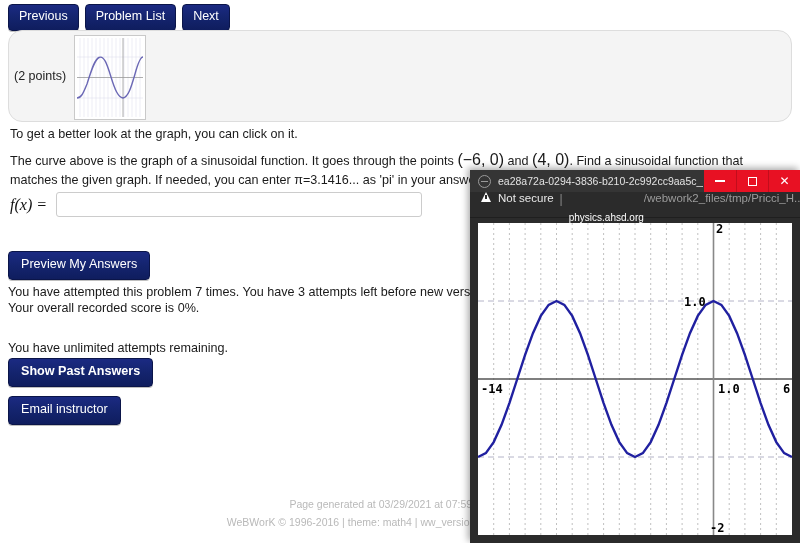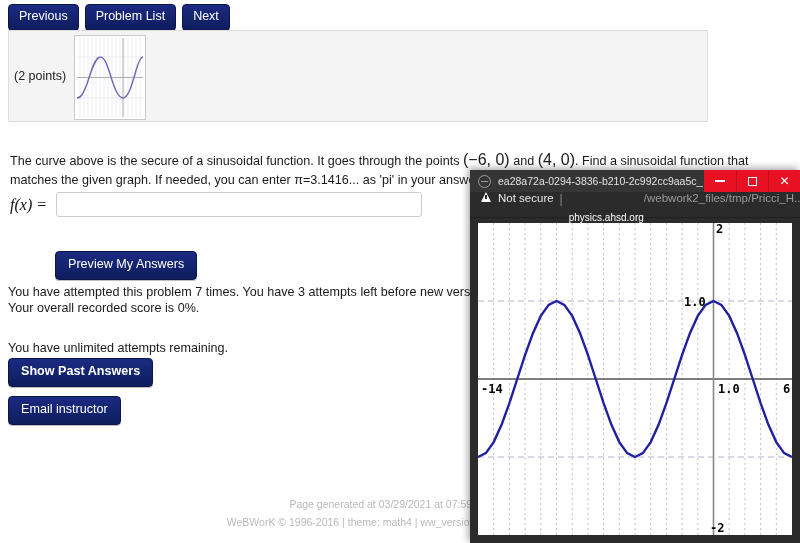--- a/index.html
+++ b/index.html
@@ -25,24 +25,24 @@
     line-height: 1.1;
     cursor: pointer;
     white-space: nowrap;
     box-shadow: 0 1px 0 rgba(0,0,0,0.25);
   }
 
   
   .panel {
     position: absolute;
     left: 8px; top: 30px;
-    width: 700px; height: 92px;
+    width: 784px; height: 92px;
     background: #f4f4f4;
     border: 1px solid #dddddd;
-    border-radius: 1px;
+    border-radius: 14px;
   }
   .points-label {
     position: absolute; left: 5px; top: 38px;
     font-size: 12.5px; color: #222;
   }
   .thumb {
     position: absolute; left: 65px; top: 4px;
     width: 72px; height: 85px;
     background: #ffffff;
     border: 1px solid #c9c9c9;
@@ -69,21 +69,21 @@
     border: 1px solid #cccccc;
     border-radius: 3px;
     background: #fff;
     font-size: 12.5px;
     padding: 2px 6px;
     font-family: "Liberation Sans", sans-serif;
     outline: none;
   }
 
   
-  .action-row { position: absolute; left: 8px; top: 251px; display: flex; gap: 10px; margin-left: 47px; }
+  .action-row { position: absolute; left: 8px; top: 251px; display: flex; gap: 10px; }
   .btn-lg { font-size: 12.6px; padding: 6px 12px 7px 12px; }
 
   
   .status { position: absolute; left: 8px; font-size: 12.6px; color: #1a1a1a; white-space: nowrap; }
   #status-1 { top: 285px; }
   #status-2 { top: 301px; }
   #status-3 { top: 317px; margin-top: 24px; }
 
   #show-past { position: absolute; left: 8px; top: 358px; font-weight: bold; }
   #email-inst { position: absolute; left: 8px; top: 396px; }
@@ -200,23 +200,24 @@
           <line x1="2" y1="21" x2="68" y2="21"></line>
           <line x1="2" y1="62" x2="68" y2="62"></line>
         </g>
         <line x1="48" y1="2" x2="48" y2="81" stroke="#999999" stroke-width="0.8"></line>
         <line x1="2" y1="41.5" x2="68" y2="41.5" stroke="#999999" stroke-width="0.8"></line>
         <path d="M2,62 C6,62 8,58 12,48 C16,36 19,24 24,21.5 C29,19 32,28 36,41 C40,54 43,61 48,62 C53,61.5 56,52 60,38 C63,27 66,21 68,21" fill="none" stroke="#6b68b5" stroke-width="1.4"></path>
       </svg>
     </div>
   </div>
 
+  <div class="para" id="para-click">To get a better look at the graph, you can click on it.</div>
 
   <div class="para" id="para-main">
-    <span>The curve above is the secure of a sinusoidal function. It goes through the points </span><span class="mathnum">(−6, 0)</span><span> and </span><span class="mathnum">(4, 0)</span><span>. Find a sinusoidal function that matches the given graph. If needed, you can enter π=3.1416... as 'pi' in your answer, otherwise use at least 3 decimal digits.</span>
+    <span>The curve above is the graph of a sinusoidal function. It goes through the points </span><span class="mathnum">(−6, 0)</span><span> and </span><span class="mathnum">(4, 0)</span><span>. Find a sinusoidal function that matches the given graph. If needed, you can enter π=3.1416... as 'pi' in your answer, otherwise use at least 3 decimal digits.</span>
   </div>
 
   <div class="answer-row">
     <span class="fx-label">f(x) =</span>
     <input class="answer-input" type="text" value="" style="">
   </div>
 
   <div class="action-row">
     <button class="btn btn-lg">Preview My Answers</button>
   </div>

